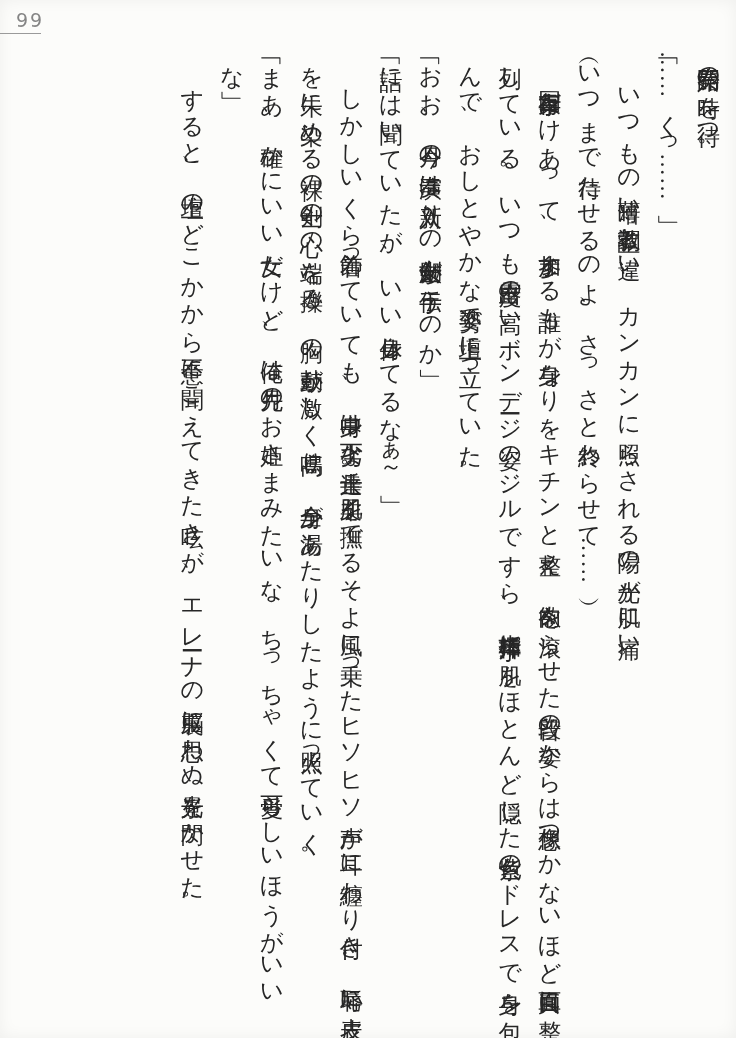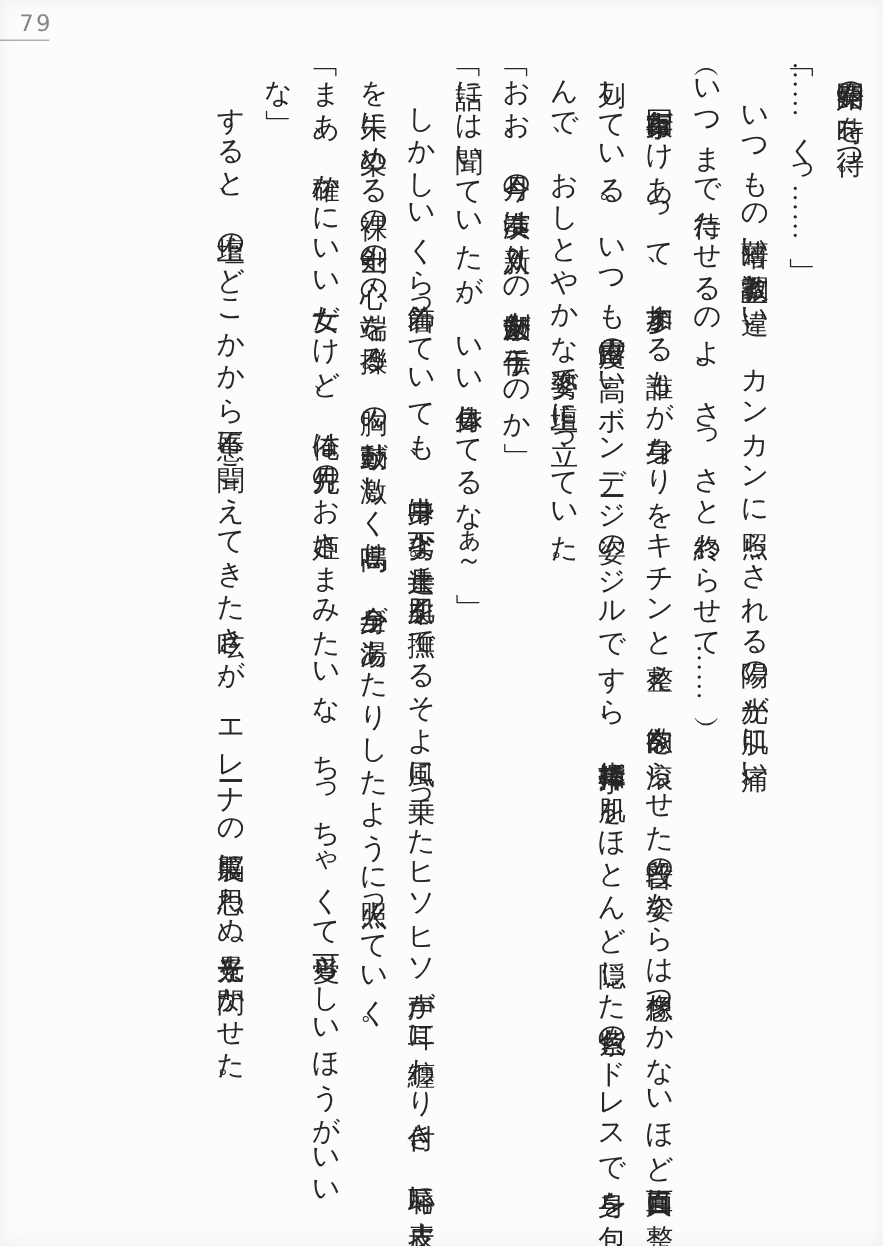--- a/index.html
+++ b/index.html
@@ -58,21 +58,21 @@
   }
   .text-block p.indent {
     text-indent: 1em;
   }
 </style>
 </head>
 <body>
 
 <div class="page">
 
-  <span class="page-number">79</span>
+  <span class="page-number">99</span>
   <div class="page-number-rule"></div>
 
   <div class="text-block">
     <p>奏開始の時を待つ。</p>
     <p>「……くっ……」</p>
     <p class="indent">いつもの薄暗い調教室と違い、カンカンに照らされる陽の光が肌に痛い。</p>
     <p>（いつまで待たせるのよ、さっさと終わらせて……）</p>
     <p class="indent">国家行事だけあって、参加する誰もが身なりをキチンと整え、肉欲を滾らせた普段の姿からは想像つかないほど真面目に整列している。いつも露出度の高いボンデージ姿のジルですら、指揮棒片手に肌をほとんど隠した紫色のドレスで身を包んで、おしとやかな姿勢で壇上に立っていた。</p>
     <p>「おお、今月の演奏は新入りの女剣士殿が手伝うのか」</p>
     <p>「話には聞いていたが、いい身体してるなぁ～」</p>

